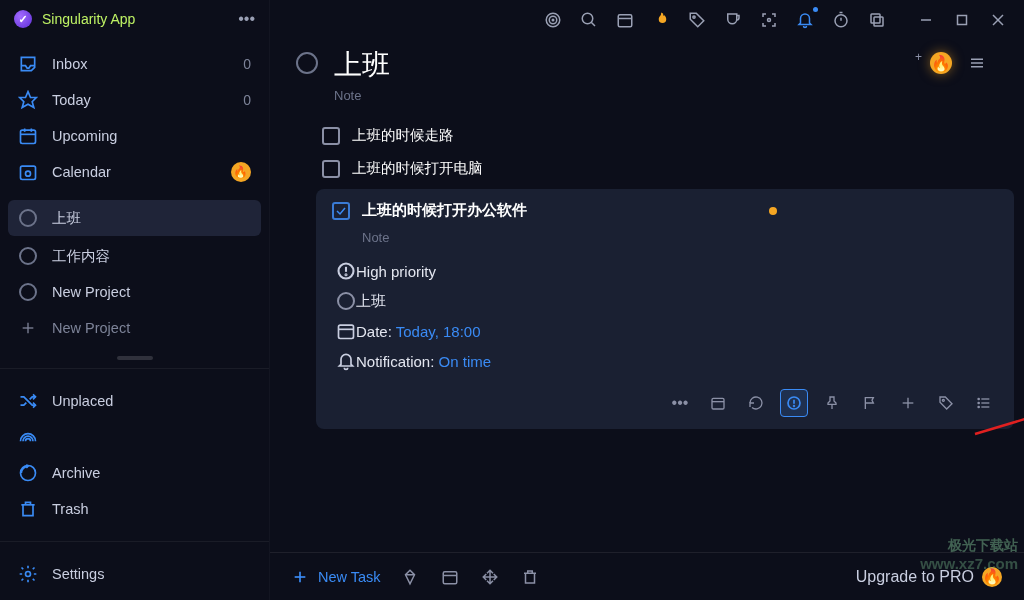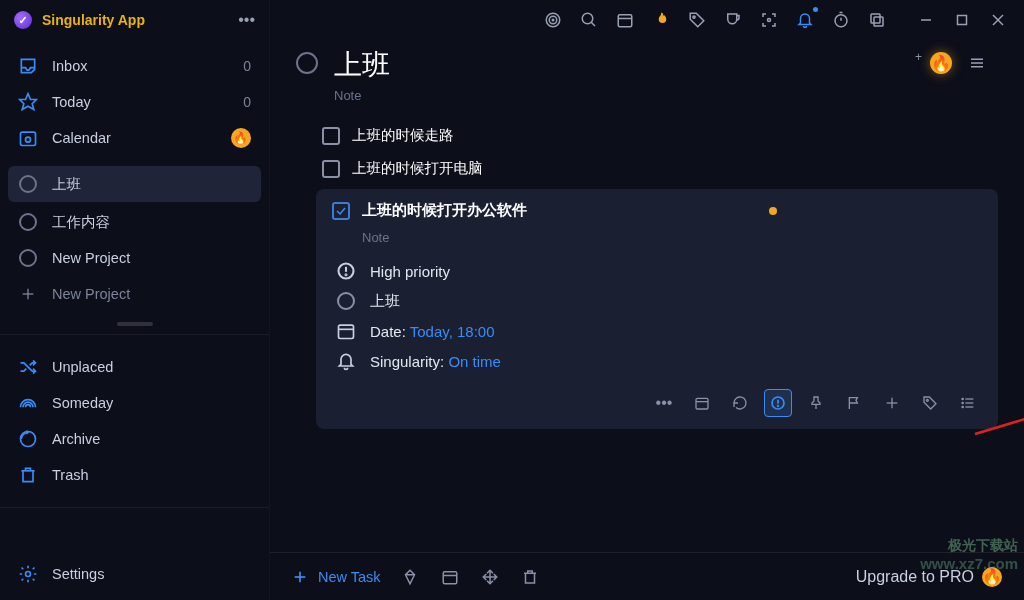--- a/index.html
+++ b/index.html
@@ -20,21 +20,21 @@
 .sb-header {
   height: 40px; display: flex; align-items: center;
   padding: 0 14px 0 14px; gap: 10px;
 }
 .sb-logo {
   width: 18px; height: 18px; border-radius: 50%;
   background: radial-gradient(circle at 35% 35%, #a36bff, #5d2ed6);
   display: flex; align-items: center; justify-content: center;
   color: #fff; font-size: 11px; font-weight: bold;
 }
-.sb-title { font-size: 14px; font-weight: 700; color: #eab308; flex: 1; }
+.sb-title { font-size: 14px; font-weight: 400; color: #bef264; flex: 1; }
 .sb-dots { color: #9aa0b4; font-size: 16px; cursor: pointer; }
 .sb-section { padding: 8px 0; }
 .sb-item {
   display: flex; align-items: center; gap: 14px;
   padding: 8px 18px; cursor: pointer;
   color: #c9cee0; font-size: 14.5px;
 }
 .sb-item.selected { background: #1f2438; border-radius: 6px; margin: 2px 8px; padding: 8px 10px; }
 .sb-icon { width: 20px; height: 20px; display: flex; align-items: center; justify-content: center; flex-shrink: 0; }
 .sb-label { flex: 1; }
@@ -60,39 +60,39 @@
   color: #9aa0b4; cursor:pointer; }
 .top-icon.accent { color: #f5a623; }
 .win-controls { display:flex; gap: 24px; margin-left: 18px; padding-right: 10px; }
 .win-btn { color: #9aa0b4; font-size: 13px; cursor:pointer; }
 .main-header { padding: 6px 36px 10px 26px; display:flex; align-items:flex-start; gap: 16px; }
 .mh-circle { width: 22px; height: 22px; border: 2.5px solid #6c738a; border-radius:50%; margin-top:6px; }
 .mh-title { font-size: 28px; color: #fff; font-weight: 500; }
 .mh-note { font-size: 13px; color: #6c738a; margin-top: 4px; }
 .mh-right { margin-left:auto; display:flex; gap:14px; align-items:center; margin-top:6px; }
 .mh-fire { width: 22px; height:22px; border-radius:50%; background:#f5a623; display:flex; align-items:center; justify-content:center; box-shadow: 0 0 12px rgba(245,166,35,0.5);}
-.tasks { padding: 6px 20px 0 46px; }
+.tasks { padding: 6px 4px 0 46px; }
 .task-row { display:flex; align-items:center; gap: 12px; padding: 7px 6px; font-size: 14.5px; color:#fff; }
 .checkbox {
   width: 18px; height: 18px; border: 2px solid #8b90a6; border-radius: 3px;
   display:flex; align-items:center; justify-content:center; flex-shrink:0;
 }
 .checkbox.checked { border-color:#3a7bd5; }
 .checkbox.checked svg { display:block; }
 .checkbox svg { display:none; }
 .task-expanded {
   background: #1a2032; border-radius: 8px; padding: 12px 16px 12px 16px;
   margin: 4px 6px 8px 0;
 }
 .te-head { display:flex; align-items:center; gap:12px; }
 .te-title { color:#fff; font-size: 15px; font-weight: 600; }
 .te-dot { width:8px; height:8px; border-radius:50%; background:#f5a623; margin-left: 230px; }
 .te-note { color:#6c738a; font-size:13px; margin: 10px 0 16px 30px; }
 .te-props { margin-left: 4px; display:flex; flex-direction:column; gap: 10px; }
-.te-prop { display:flex; align-items:center; gap: 14px; font-size:15px; }
+.te-prop { display:flex; align-items:center; font-size:15px; }
 .te-prop-icon { width:20px; height:20px; display:flex; align-items:center; justify-content:center; color:#c9cee0; }
 .te-prop-label { color:#e3e6f0; }
 .link-blue { color: #3a8bf5; }
 .te-toolbar { display:flex; justify-content:flex-end; gap: 10px; margin-top: 18px; align-items:center; }
 .te-tool { width:28px; height:28px; display:flex; align-items:center; justify-content:center; color:#8b90a6; cursor:pointer; border-radius:4px; }
 .te-tool.active { background: rgba(58,139,245,0.15); color:#3a8bf5; border: 1px solid #3a8bf5; }
 .arrow {
   position:absolute; left: 700px; top: 399px; pointer-events:none;
 }
 .bottombar {
@@ -140,20 +140,31 @@
               <polygon points="12 2 15 9 22 9 17 14 19 21 12 17 5 21 7 14 2 9 9 9"></polygon>
             </svg>
         </span>
         <span class="sb-label">Today</span>
         <span class="sb-count">0</span>
       </div>
       <div class="sb-item">
         <span class="sb-icon">
           <svg width="20" height="20" viewBox="0 0 24 24" fill="none" stroke="#3a8bf5" stroke-width="2">
               <rect x="3" y="5" width="18" height="16" rx="2"></rect>
+              <line x1="3" y1="10" x2="21" y2="10"></line>
+              <line x1="8" y1="3" x2="8" y2="7"></line>
+              <line x1="16" y1="3" x2="16" y2="7"></line>
+            </svg>
+        </span>
+        <span class="sb-label">Upcoming</span>
+      </div>
+      <div class="sb-item">
+        <span class="sb-icon">
+          <svg width="20" height="20" viewBox="0 0 24 24" fill="none" stroke="#3a8bf5" stroke-width="2">
+              <rect x="3" y="5" width="18" height="16" rx="2"></rect>
               <circle cx="12" cy="14" r="3"></circle>
             </svg>
         </span>
         <span class="sb-label">Calendar</span>
         <span class="sb-fire">🔥</span>
       </div>
     </div>
 
     <div class="sb-section" style="padding-top:0">
       <div class="sb-item selected">
@@ -204,21 +215,20 @@
         <span class="sb-label">Unplaced</span>
       </div>
       <div class="sb-item">
         <span class="sb-icon">
           <svg width="20" height="20" viewBox="0 0 24 24" fill="none" stroke="#3a8bf5" stroke-width="2">
               <path d="M3 17a9 9 0 0 1 18 0"></path>
               <path d="M6 17a6 6 0 0 1 12 0"></path>
               <path d="M9 17a3 3 0 0 1 6 0"></path>
             </svg>
         </span>
-        <span class="sb-label">Someday</span>
       </div>
       <div class="sb-item">
         <span class="sb-icon">
           <svg width="20" height="20" viewBox="0 0 24 24" fill="none" stroke="#3a8bf5" stroke-width="2">
               <circle cx="12" cy="12" r="9"></circle>
               <path d="M4 12a8 8 0 0 1 8-8"></path>
               <polyline points="10 2 12 4 10 6" transform="translate(0 0)"></polyline>
             </svg>
         </span>
         <span class="sb-label">Archive</span>
@@ -401,21 +411,21 @@
               </span>
             <span class="te-prop-label"><span>Date:</span> <span class="link-blue">Today, 18:00</span></span>
           </div>
           <div class="te-prop">
             <span class="te-prop-icon">
                 <svg width="20" height="20" viewBox="0 0 24 24" fill="none" stroke="currentColor" stroke-width="2">
                   <path d="M6 16V10a6 6 0 1 1 12 0v6l2 2H4l2-2z"></path>
                   <path d="M10 20a2 2 0 0 0 4 0"></path>
                 </svg>
               </span>
-            <span class="te-prop-label"><span>Singularity:</span> <span class="link-blue">On time</span></span>
+            <span class="te-prop-label"><span>Notification:</span> <span class="link-blue">On time</span></span>
           </div>
         </div>
 
         <div class="te-toolbar">
           <span class="te-tool">•••</span>
           <span class="te-tool">
               <svg width="16" height="16" viewBox="0 0 24 24" fill="none" stroke="currentColor" stroke-width="2">
                 <rect x="3" y="5" width="18" height="16" rx="2"></rect>
                 <line x1="3" y1="10" x2="21" y2="10"></line>
               </svg>

